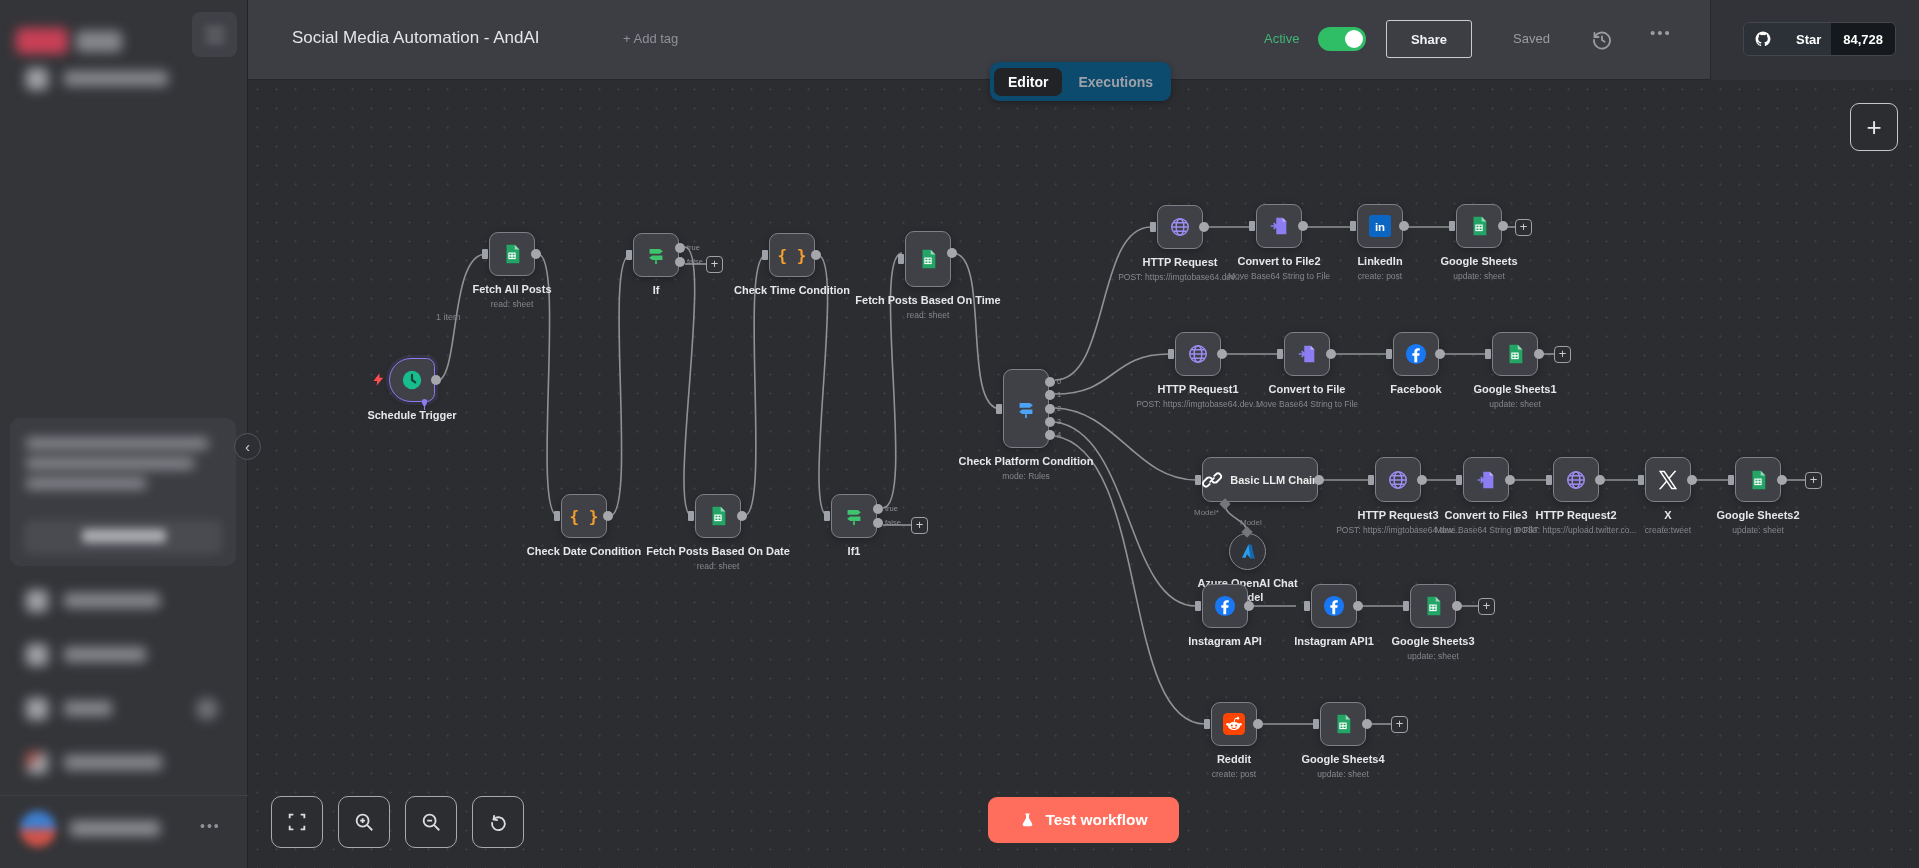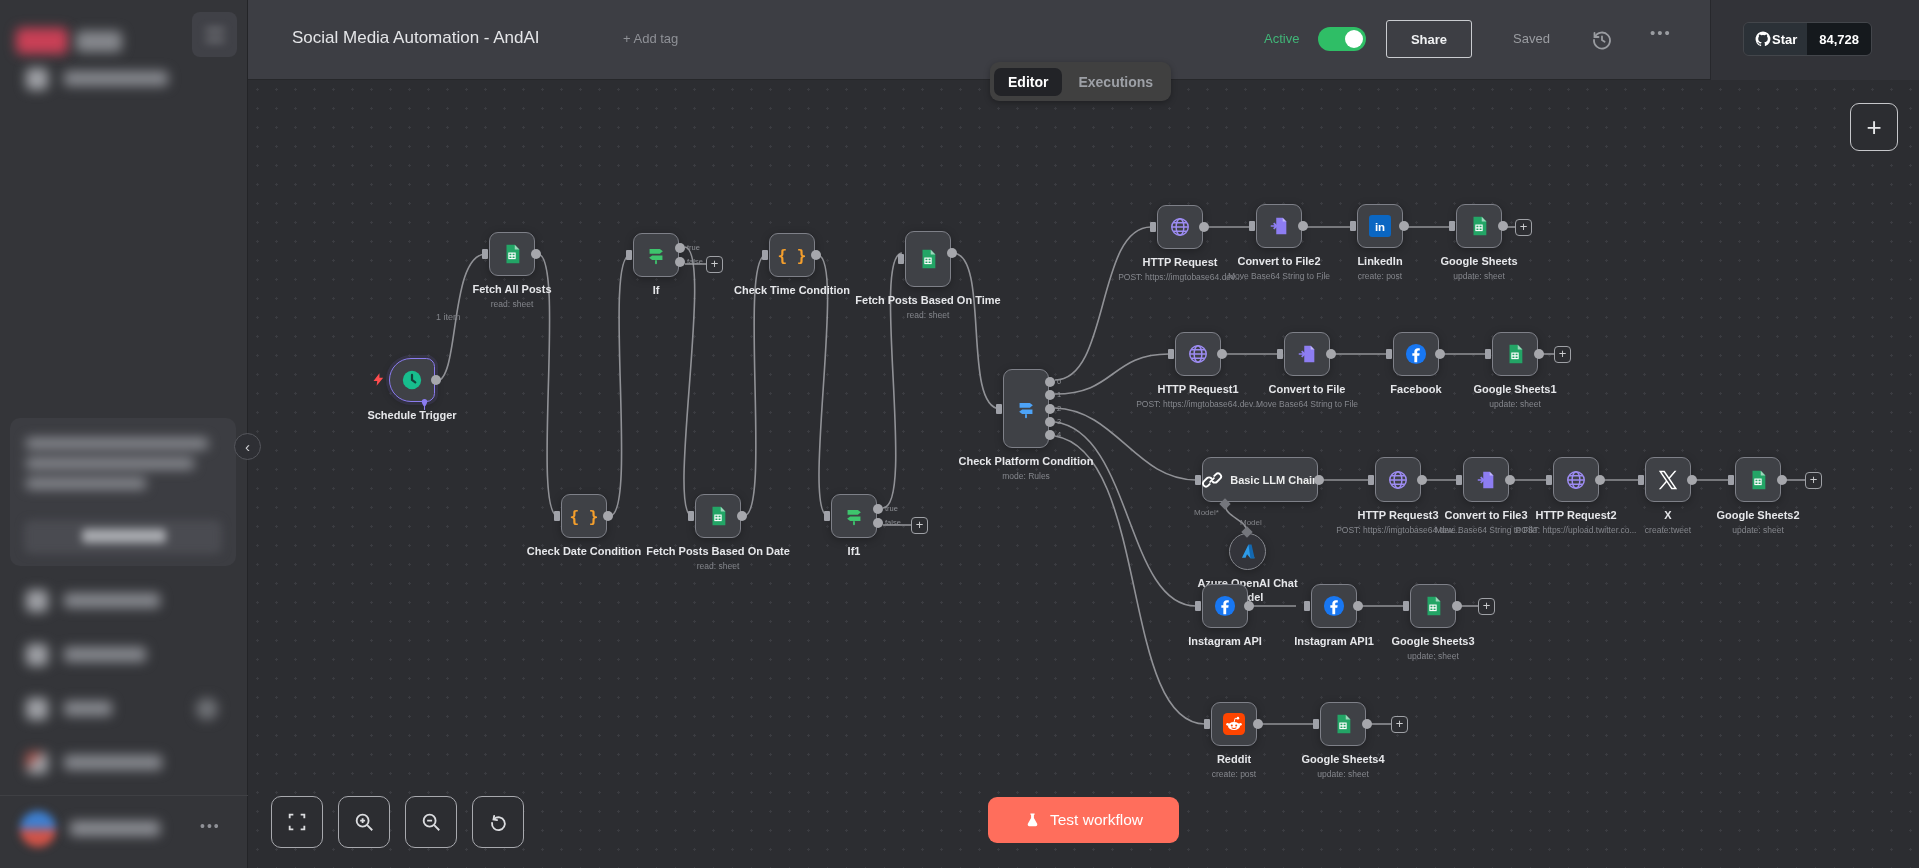--- a/index.html
+++ b/index.html
@@ -18,27 +18,27 @@
   .hd-share { position:absolute; left:1138px; top:20px; width:86px; height:38px; border:1px solid #caccd0;
               border-radius:3px; color:#f0f1f3; font-size:13px; font-weight:700; background:transparent;
               display:flex; align-items:center; justify-content:center; cursor:pointer; }
   .hd-saved { position:absolute; left:1265px; top:31px; font-size:13px; color:#9a9ca1; }
   .hd-history { position:absolute; left:1342px; top:28px; width:24px; height:24px; color:#9a9ca1; cursor:pointer; }
   .hd-dots { position:absolute; left:1402px; top:24px; font-size:15px; color:#9a9ca1; letter-spacing:2px; cursor:pointer; }
   .hd-right { position:absolute; left:1462px; top:0; width:209px; height:80px; background:#323338;
               border-left:1px solid #27282c; }
   .gh-badge { position:absolute; left:32px; top:22px; height:34px; display:flex; border-radius:6px;
               overflow:hidden; border:1px solid #43464b; cursor:pointer; }
-  .gh-left { background:#2b3137; display:flex; align-items:center; gap:0; padding:0 10px;
+  .gh-left { background:#2b3137; display:flex; align-items:center; gap:24px; padding:0 10px;
              color:#fff; font-size:13px; font-weight:700;justify-content:center; }
   .gh-right { background:#15191d; display:flex; align-items:center; padding:0 12px; color:#fff;
               font-size:13px; font-weight:700; }
 
   
-  .tabs { position:absolute; left:990px; top:62px; height:39px; background:#404040; border-radius:9px;
+  .tabs { position:absolute; left:990px; top:62px; height:39px; background:#0c4a6e; border-radius:9px;
           display:flex; align-items:center; padding:4px; gap:2px; z-index:40; box-shadow:0 2px 6px rgba(0,0,0,.3); }
   .tab { padding:6px 14px; font-size:14px; border-radius:7px; color:#9da0a6; font-weight:600; cursor:pointer; }
   .tab.active { background:#222327; color:#fff; }
 
   
   .sidebar { position:absolute; left:0; top:0; width:248px; height:868px; background:#343539;
              border-right:1px solid #232427; z-index:50; }
   .blur { filter:blur(6px); }
   .blur-sm { filter:blur(4px); }
   .logo-red { position:absolute; left:16px; top:28px; width:52px; height:26px; border-radius:6px; background:#c94056; }
@@ -100,21 +100,21 @@
   .wire-lbl.small { font-size:8px; }
 
   .canvas-plus { position:absolute; left:1602px; top:23px; width:48px; height:48px; border:1.5px solid #c6c7ca;
                  border-radius:9px; background:#2c2d31; color:#e6e7e9; font-size:26px; display:flex;
                  align-items:center; justify-content:center; cursor:pointer; z-index:20; }
   .zoombar { position:absolute; left:23px; top:716px; display:flex; gap:15px; z-index:20; }
   .zbtn { width:52px; height:52px; border:1.2px solid #a8a9ae; border-radius:10px; background:#2c2d31;
           display:flex; align-items:center; justify-content:center; color:#dcdde0; cursor:pointer; }
   .zbtn svg { width:22px; height:22px; }
   .testbtn { position:absolute; left:740px; top:717px; width:191px; height:46px; background:#ff6e5c;
-             border:none; border-radius:9px; color:#fff; font-size:15.5px; font-weight:400; display:flex;
+             border:none; border-radius:9px; color:#fff; font-size:15.5px; font-weight:700; display:flex;
              align-items:center; justify-content:center; gap:9px; cursor:pointer; z-index:20;
              font-family:"Liberation Sans", sans-serif; }
   .testbtn svg { width:17px; height:17px; }
 </style>
 </head>
 <body>
 
 <div class="header">
   <div class="hd-title">Social Media Automation - AndAI</div>
   <div class="hd-addtag">+ Add tag</div>

